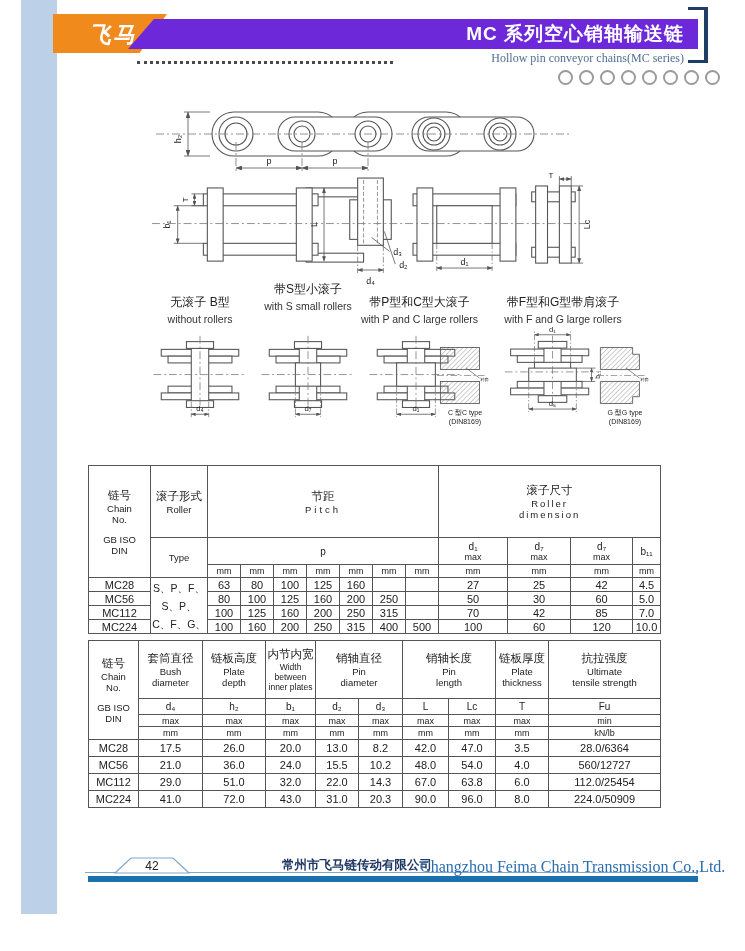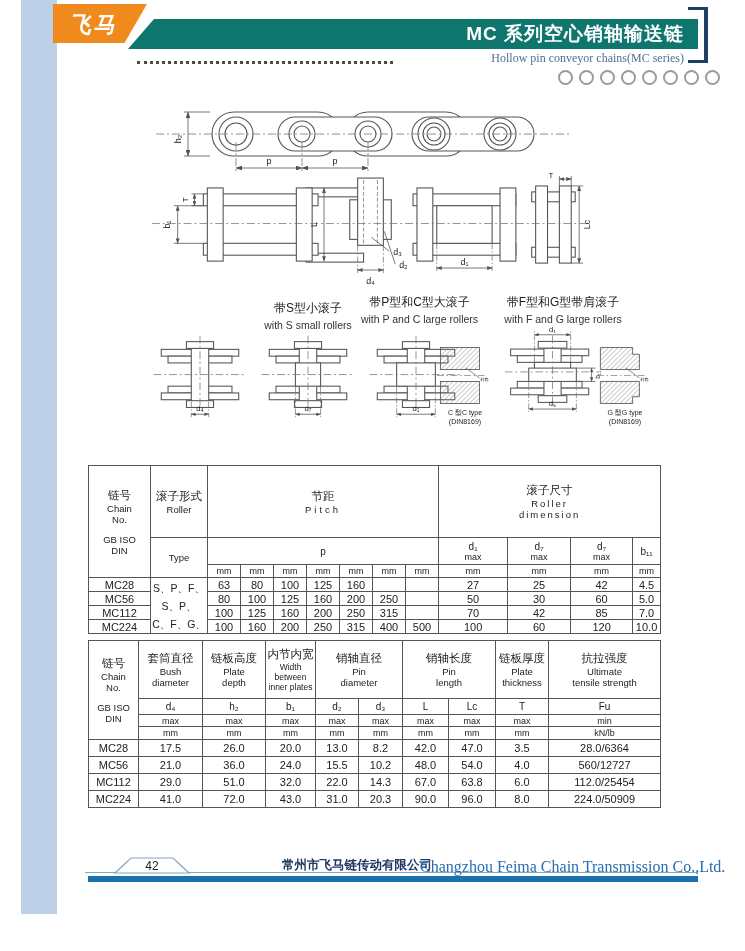--- a/index.html
+++ b/index.html
@@ -2,25 +2,25 @@
 <html><head>
 <meta charset="utf-8">
 <style>
   html,body{margin:0;padding:0;background:#e8e8e8;}
   .page{position:relative;width:745px;height:951px;background:#ffffff;overflow:hidden;
         font-family:"Liberation Sans","DejaVu Sans",sans-serif;color:#222;}
   .abs{position:absolute;}
 
   
   .leftbar{left:21px;top:0;width:36px;height:914px;background:#bcd0e8;}
-  .logo{left:53px;top:4px;width:94px;height:39px;background:#f18a1d;
-        clip-path:polygon(0 0,100% 0,76% 100%,0 100%);}
+  .logo{left:53px;top:14px;width:94px;height:39px;background:#f18a1d;
+        clip-path:polygon(0 0,100% 0,76% 100%,0 100%);padding-left:20px;}
   .logo-text{padding:6px 0 0 16px;font-size:22px;font-weight:bold;font-style:italic;
              color:#fff;letter-spacing:2px;font-family:"DejaVu Serif",serif;}
-  .banner{left:128px;top:19px;width:570px;height:30px;background:#0f766e;
+  .banner{left:128px;top:19px;width:570px;height:30px;background:#6d28d9;
           clip-path:polygon(26px 0,100% 0,100% 100%,0 100%);}
   .banner-title{height:30px;line-height:30px;text-align:right;padding-right:14px;
                 font-size:19px;font-weight:bold;color:#fff;letter-spacing:1px;}
   .bracket{left:688px;top:7px;width:16px;height:50px;
            border-top:3px solid #1e3e64;border-right:4px solid #1e3e64;border-bottom:3px solid #1e3e64;}
   .dots{left:137px;top:61px;width:256px;height:0;border-top:3px dotted #4a4a4a;}
   .subtitle{left:392px;top:51px;width:292px;text-align:right;font-size:12px;color:#4f6f94;
             font-family:"Liberation Serif","DejaVu Serif",serif;}
   .circles{left:558px;top:70px;display:flex;gap:6px;}
   .circles span{display:inline-block;width:11px;height:11px;border-radius:50%;
@@ -198,21 +198,25 @@
     <line class="dim" x1="428" y1="96" x2="440" y2="96"></line>
     <line class="dim" x1="436" y1="18" x2="436" y2="96" marker-start="url(#a2)" marker-end="url(#a2)"></line>
     <text class="dt" transform="translate(447,57) rotate(-90)" text-anchor="middle">Lc</text>
 
     <line class="dim" x1="416" y1="18" x2="416" y2="8"></line>
     <line class="dim" x1="428" y1="18" x2="428" y2="8"></line>
     <line class="dim" x1="416" y1="11" x2="428" y2="11" marker-start="url(#a2)" marker-end="url(#a2)"></line>
     <text class="dts" x="410" y="10" text-anchor="end">T</text>
   </svg>
 
-  <div class="abs rlabel" style="left:248px;top:300px;width:120px">
+  <div class="abs rlabel" style="left:145px;top:294px;width:110px">
+    <div class="cn">无滚子 B型</div>
+    <div class="en">without rollers</div>
+  </div>
+  <div class="abs rlabel" style="left:248px;top:281px;width:120px">
     <div class="cn">带S型小滚子</div>
     <div class="en">with S small rollers</div>
   </div>
   <div class="abs rlabel" style="left:352px;top:294px;width:135px">
     <div class="cn">带P型和C型大滚子</div>
     <div class="en">with P and C large rollers</div>
   </div>
   <div class="abs rlabel" style="left:492px;top:294px;width:142px">
     <div class="cn">带F型和G型带肩滚子</div>
     <div class="en">with F and G large rollers</div>

